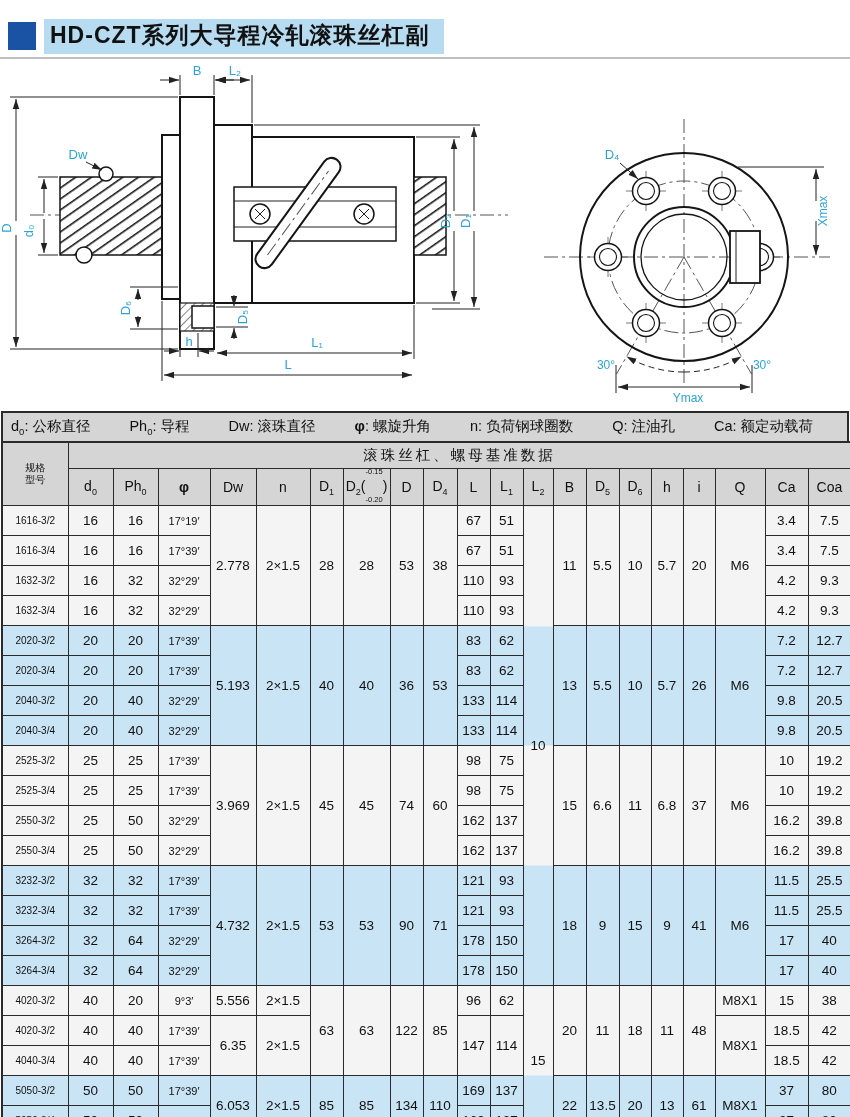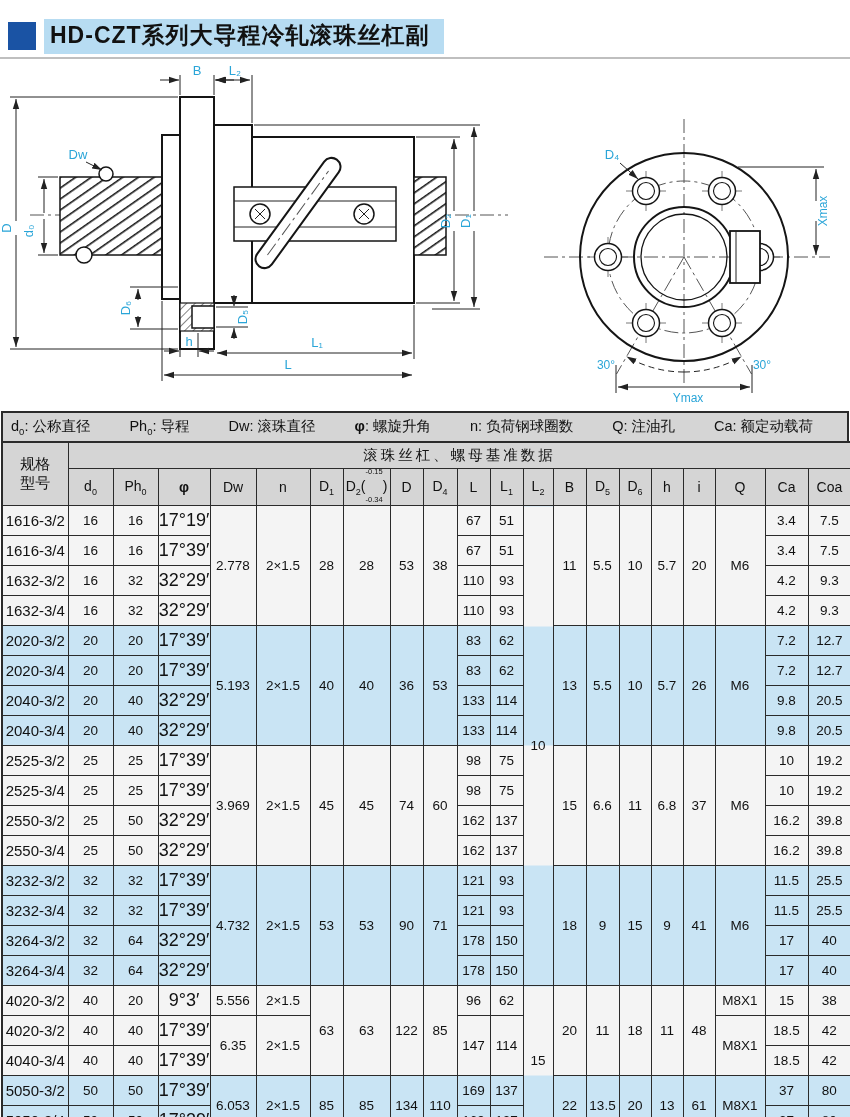--- a/index.html
+++ b/index.html
@@ -29,34 +29,34 @@
           border:2px solid #2b2b2b;margin:6px 1px 0 1px;padding:4px 8px;font-size:14.5px;white-space:nowrap;gap:39px;}
   .legend sub{font-size:9.5px;}
   .bold{font-weight:bold;}
 
   
   table{border-collapse:collapse;table-layout:fixed;width:848px;margin:-2px 1px 0 1px;
         border:2px solid #2b2b2b;}
   th,td{border:1px solid #2b2b2b;text-align:center;vertical-align:middle;padding:0;
         font-size:13.5px;overflow:hidden;}
   thead th{background:var(--header-gray);font-weight:normal;font-size:14px;height:25px;}
-  th.model-h{white-space:pre-line;font-size:15px;line-height:1.25;}
+  th.model-h{white-space:pre-line;font-size:10px;line-height:1.25;}
   th.group-h{font-size:14.5px;letter-spacing:3px;}
   sub{font-size:9px;}
   .tol{display:inline-flex;flex-direction:column;font-size:7.5px;line-height:1.1;
        vertical-align:middle;transform:translateY(-1px);gap:20px;}
   tbody tr{height:29px;}
   tbody td{height:29px;}
   .g-light td{background:var(--row-light);}
   .g-blue td{background:var(--row-blue);}
   td.l2a{background:linear-gradient(to bottom,var(--row-light) 0 25%,var(--row-blue) 25% 50%,
          var(--row-light) 50% 75%,var(--row-blue) 75% 100%) !important;}
   td.l2b{background:linear-gradient(to bottom,var(--row-light) 0 60%,var(--row-blue) 60% 100%) !important;}
-  td.c-phi{font-size:18px;}
-  td.model{font-size:15px;margin-left:24px;}
+  td.c-phi{font-size:11px;}
+  td.model{font-size:10px;margin-left:24px;}
 </style>
 </head>
 <body>
 
 <div class="page">
 
   <div class="titlebar">
     <div class="title-square"></div>
     <div class="title-band">HD-CZT系列大导程冷轧滚珠丝杠副</div>
   </div>
@@ -273,21 +273,21 @@
         </tr>
         <tr>
           <th>d<sub>0</sub></th>
           <th>Ph<sub>0</sub></th>
           <th class="bold">φ</th>
           <th>Dw</th>
           <th>n</th>
           <th>D<sub>1</sub></th>
           <th>D<sub>2</sub>(<span class="tol">
               <span>-0.15</span>
-              <span>-0.34</span>
+              <span>-0.20</span>
             </span>)</th>
           <th>D</th>
           <th>D<sub>4</sub></th>
           <th>L</th>
           <th>L<sub>1</sub></th>
           <th>L<sub>2</sub></th>
           <th>B</th>
           <th>D<sub>5</sub></th>
           <th>D<sub>6</sub></th>
           <th>h</th>

